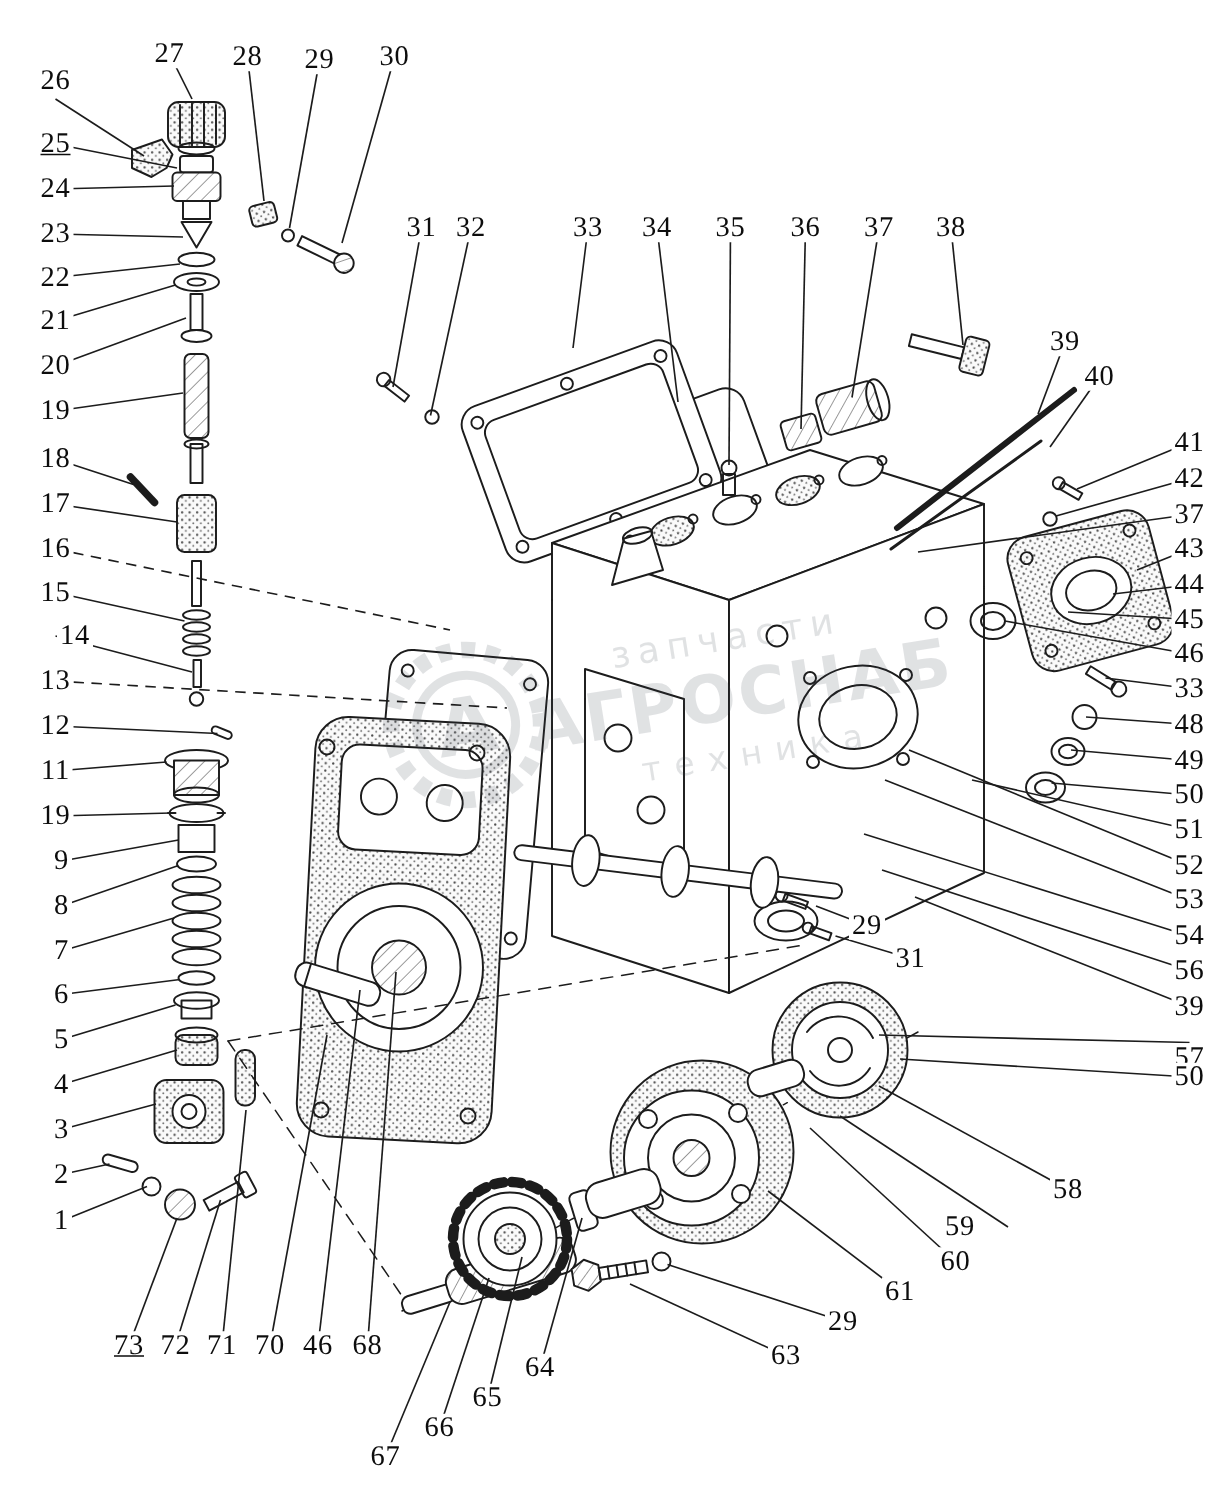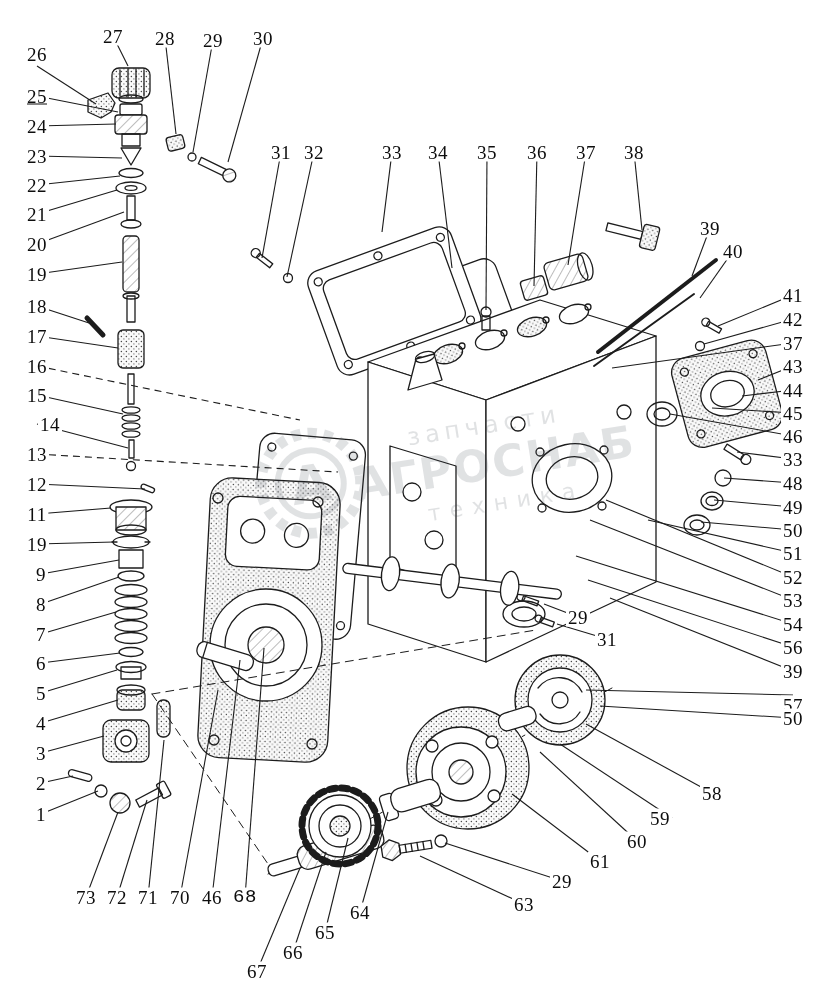--- a/index.html
+++ b/index.html
@@ -459,30 +459,30 @@
       <div class="callout" style="left: 793px; top: 577px;">52</div>
       <div class="callout" style="left: 793px; top: 600px;">53</div>
       <div class="callout" style="left: 793px; top: 624px;">54</div>
       <div class="callout" style="left: 793px; top: 647px;">56</div>
       <div class="callout" style="left: 793px; top: 671px;">39</div>
       <div class="callout" style="left: 793px; top: 695px; margin-top: 10px;">57</div>
       <div class="callout" style="left: 793px; top: 718px;">50</div>
       <div class="callout" style="left: 578px; top: 617px;">29</div>
       <div class="callout" style="left: 607px; top: 639px;">31</div>
       <div class="callout" style="left: 712px; top: 793px;">58</div>
-      <div class="callout" style="left: 660px; top: 818px;">59</div>
+      <div class="callout" style="left: 640px; top: 818px;">59</div>
       <div class="callout" style="left: 637px; top: 841px;">60</div>
       <div class="callout" style="left: 600px; top: 861px;">61</div>
       <div class="callout" style="left: 562px; top: 881px;">29</div>
       <div class="callout" style="left: 524px; top: 904px;">63</div>
-      <div class="callout" style="left: 86px; top: 897px;">73</div>
+      <div class="callout" style="left: 86px; top: 897px; text-decoration: underline;">73</div>
       <div class="callout" style="left: 117px; top: 897px;">72</div>
       <div class="callout" style="left: 148px; top: 897px;">71</div>
       <div class="callout" style="left: 180px; top: 897px;">70</div>
       <div class="callout" style="left: 212px; top: 897px;">46</div>
-      <div class="callout" style="left: 245px; top: 897px; font-family: Liberation Mono, monospace;">68</div>
+      <div class="callout" style="left: 245px; top: 897px;">68</div>
       <div class="callout" style="left: 257px; top: 971px;">67</div>
       <div class="callout" style="left: 293px; top: 952px;">66</div>
       <div class="callout" style="left: 325px; top: 932px;">65</div>
       <div class="callout" style="left: 360px; top: 912px;">64</div>
     </div>
 
 </div>
 
 </body></html>

